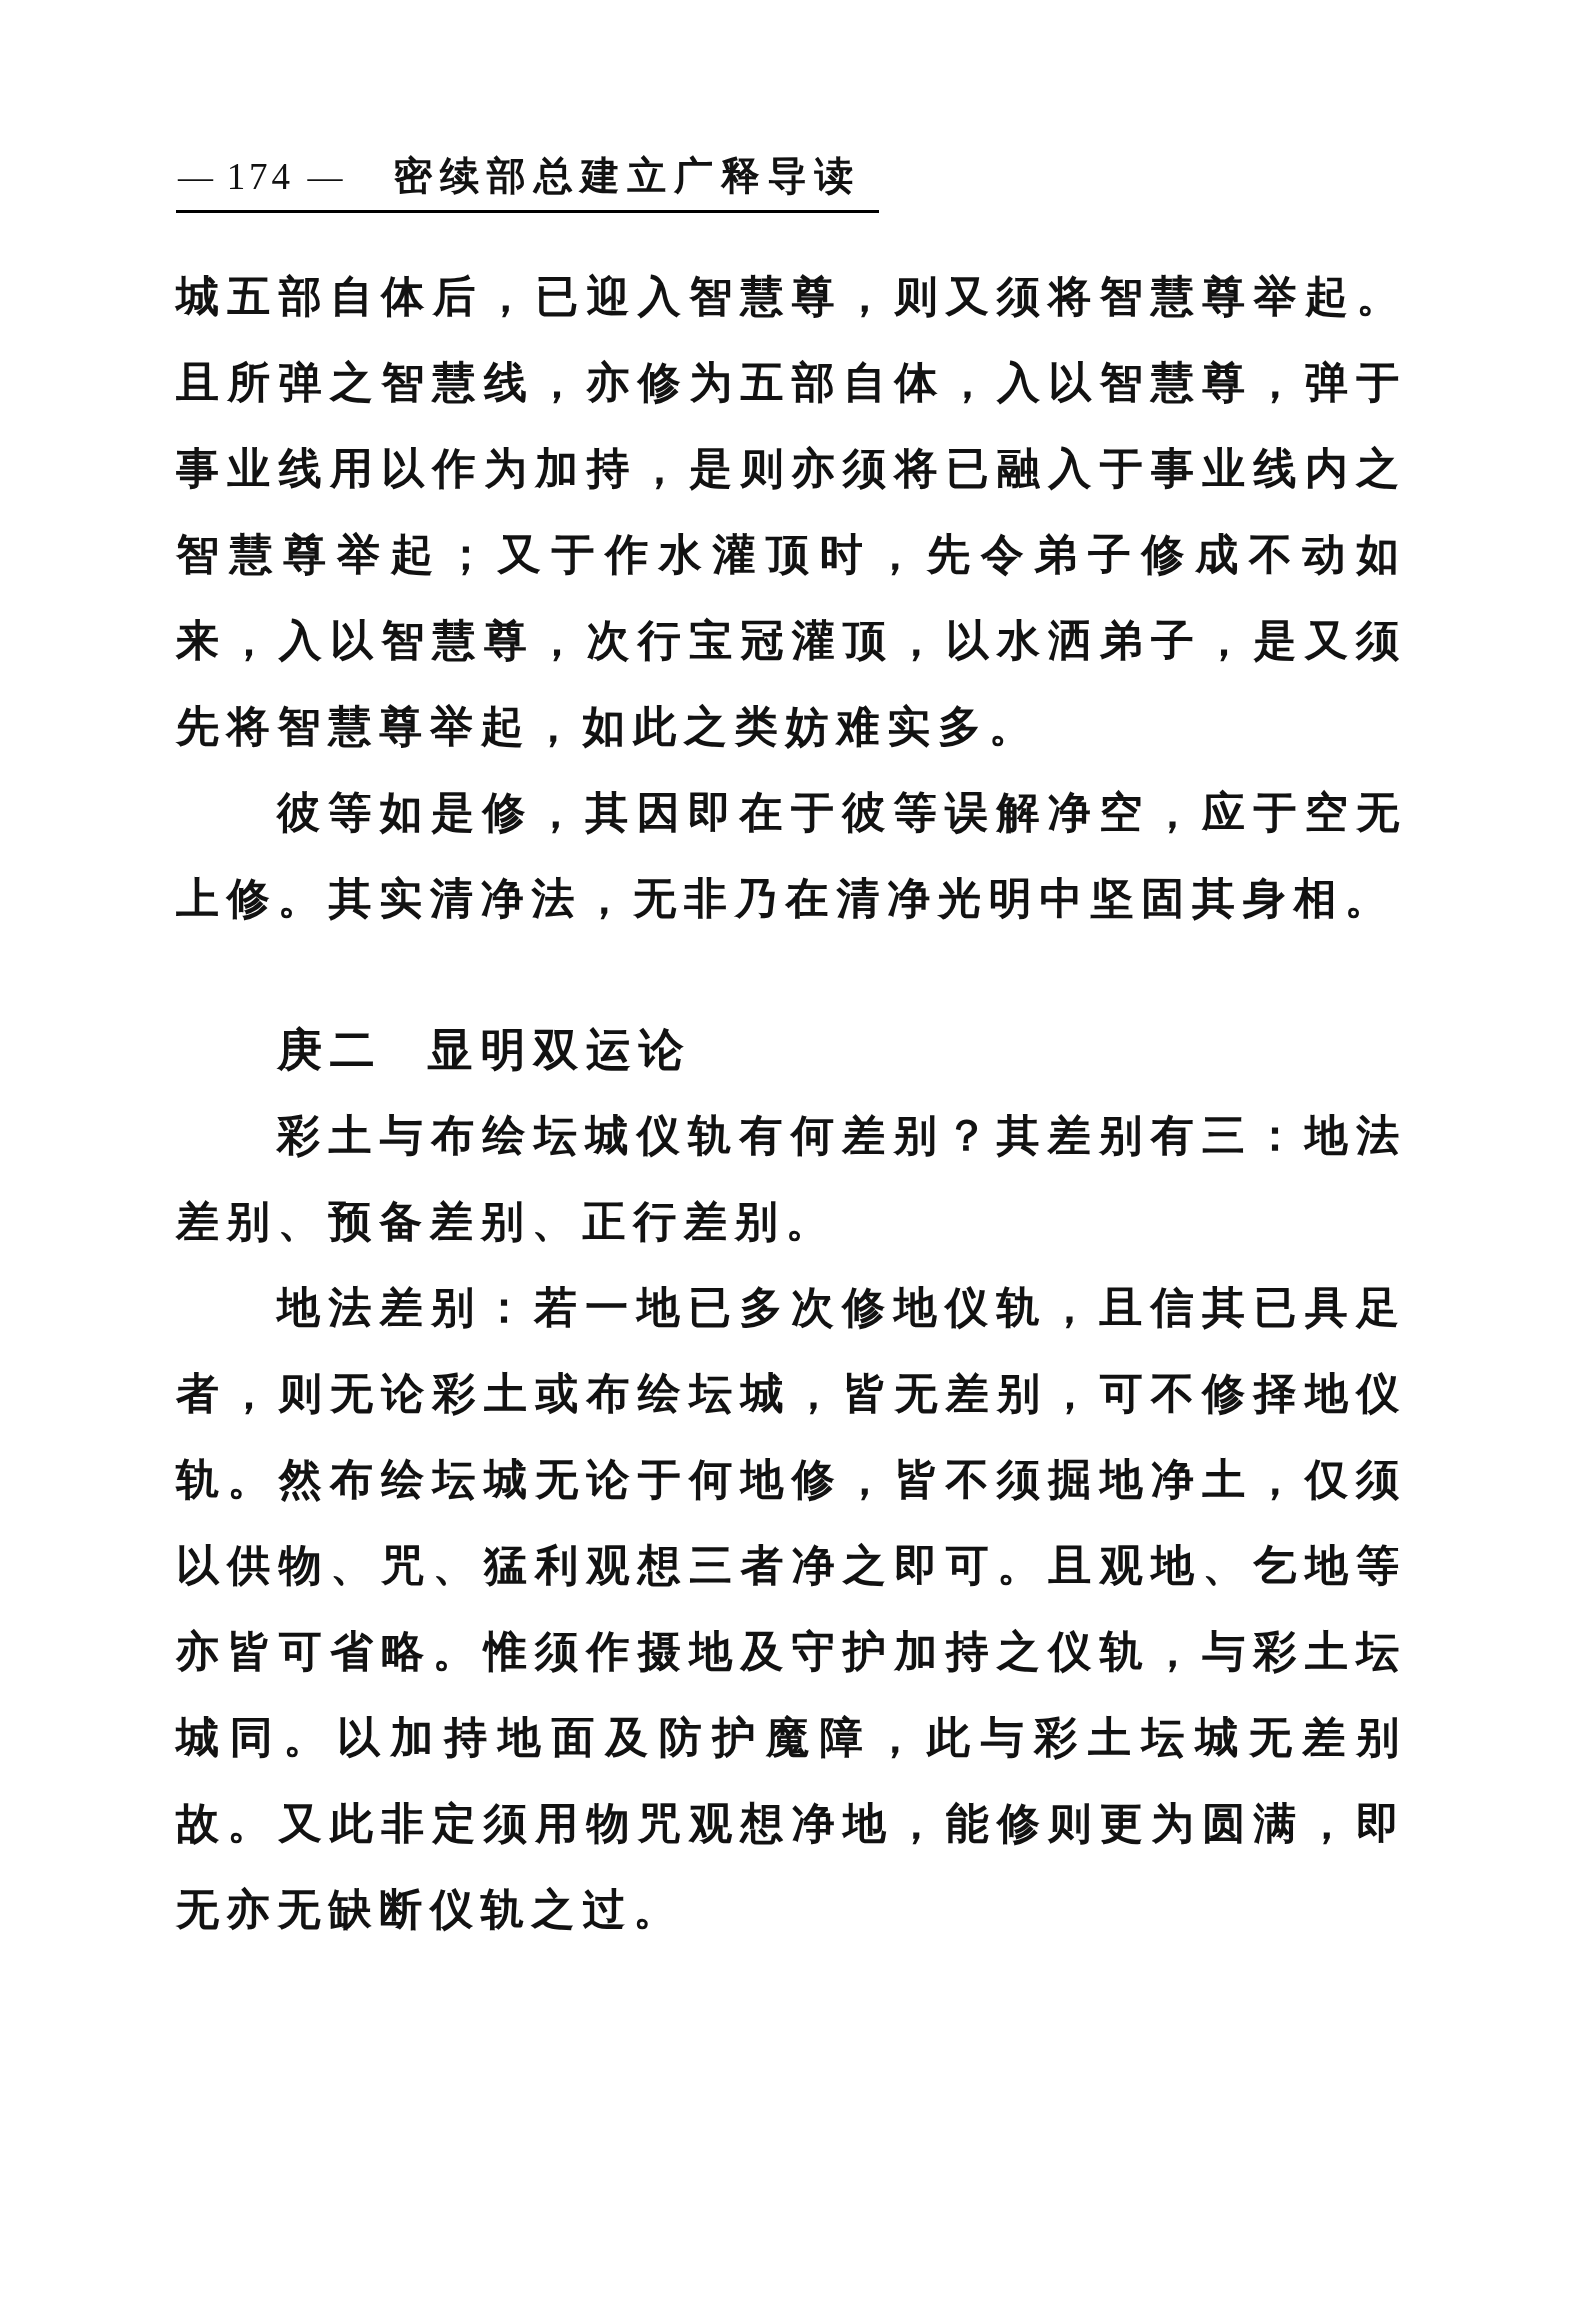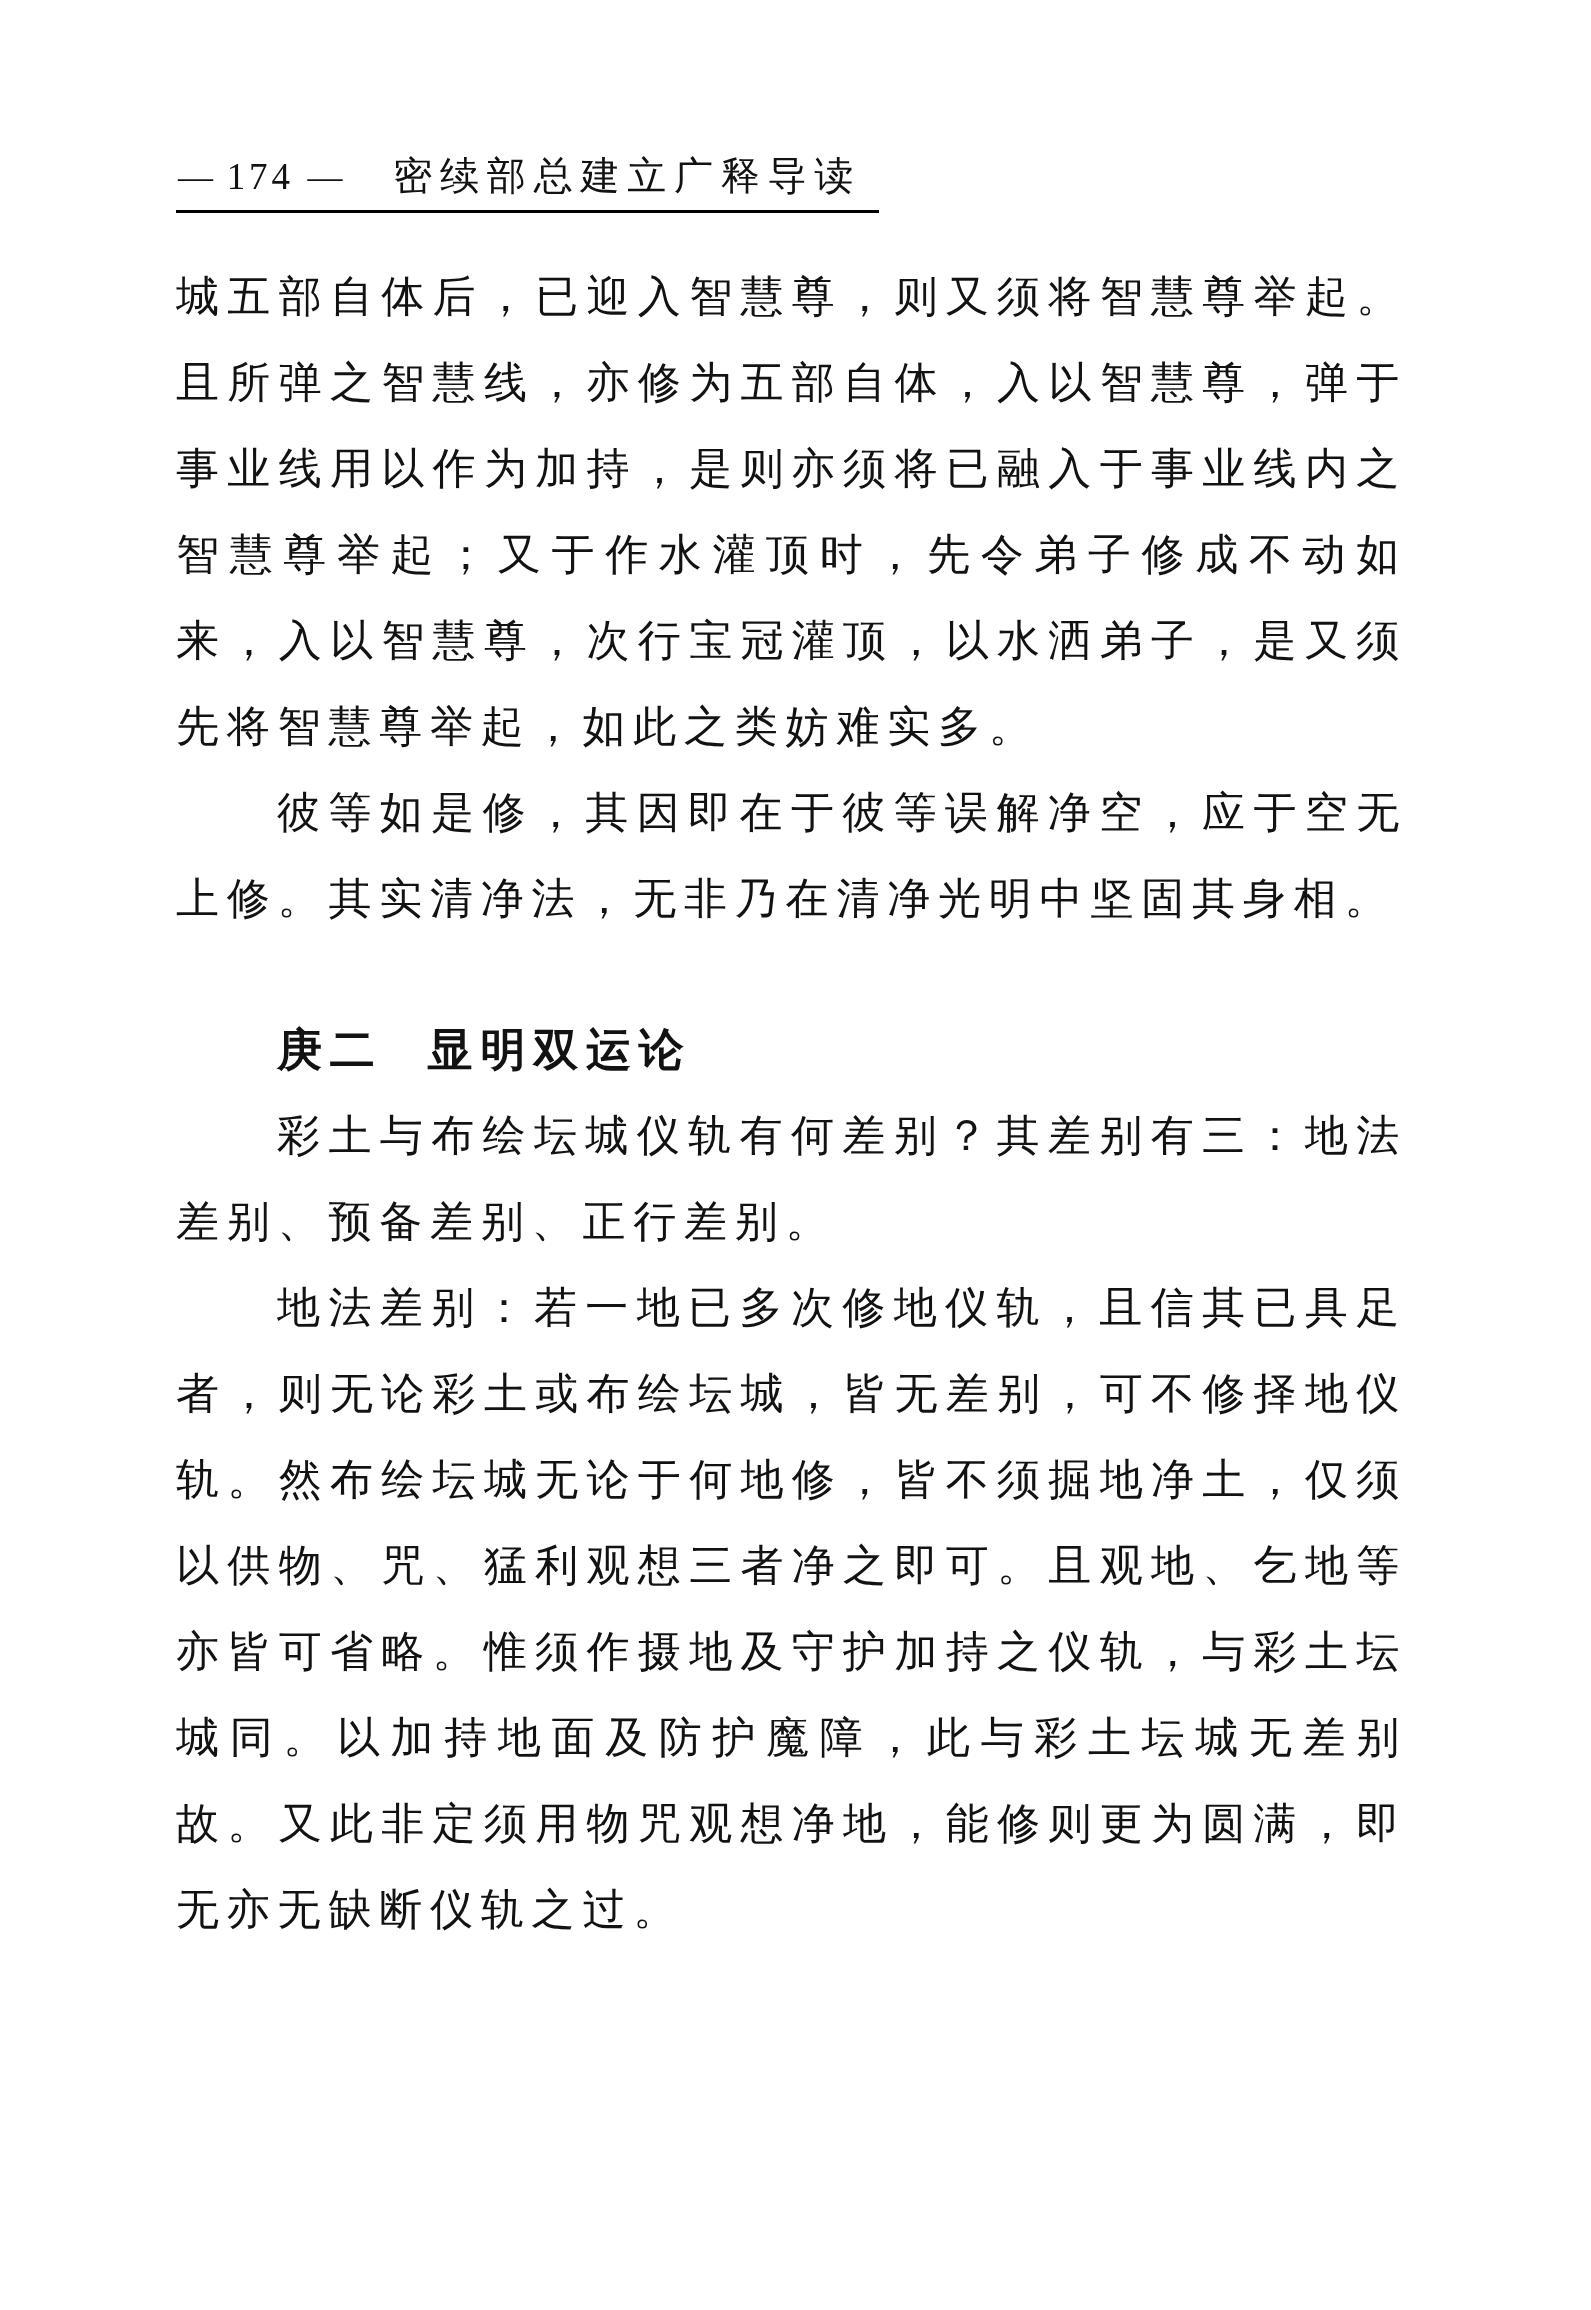--- a/index.html
+++ b/index.html
@@ -36,34 +36,35 @@
   }
   .header .dash:first-child { margin-left: 0; }
   .header .pagenum {
     font-size: 37px;
     letter-spacing: 3.9px;
   }
   .header .book-title {
     margin-left: 37px;
     font-size: 39px;
     letter-spacing: 7.8px;
-    font-weight: 400;
+    font-weight: 700;
   }
   
   .content {
     margin-top: 41px;
     font-size: 43px;
     line-height: 86px;
     letter-spacing: 7.8px;
     text-align: justify;
     text-justify: inter-character;
   }
   .para {
     margin: 0;
     text-indent: 101px;
+    font-weight: bold;
   }
   .para.no-indent {
     text-indent: 0;
   }
   .section-heading {
     margin: 65px 0 0 0;
     padding: 0;
     text-indent: 101px;
     font-size: 45px;
     line-height: 86px;

